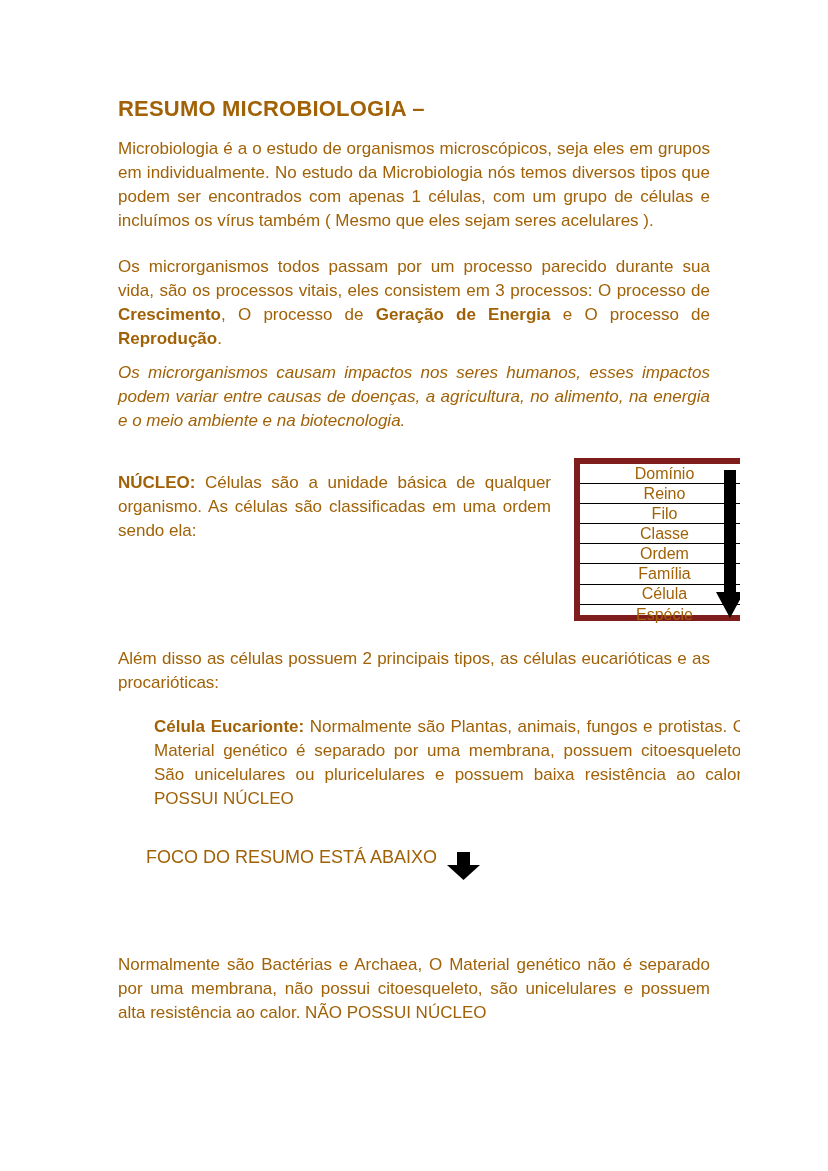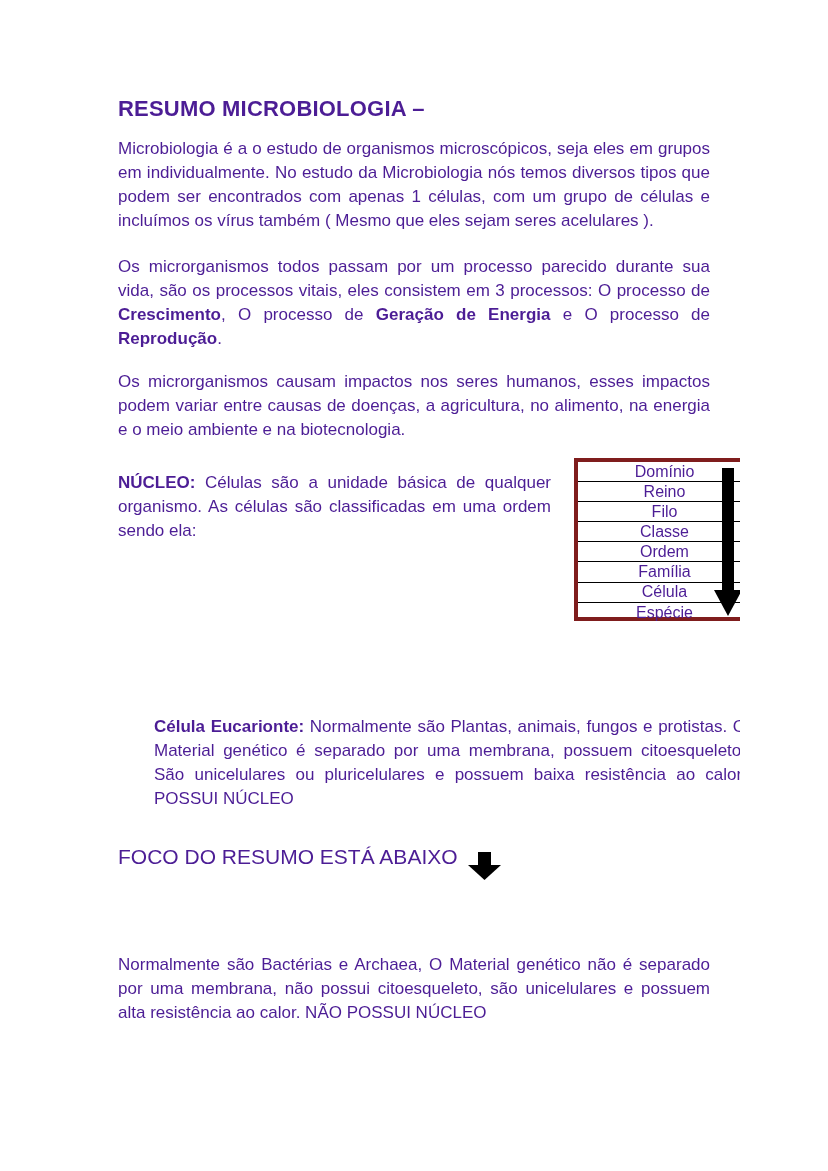--- a/index.html
+++ b/index.html
@@ -3,21 +3,21 @@
 <meta charset="utf-8">
 <style>
   * { margin: 0; padding: 0; box-sizing: border-box; }
   html, body { background: #ffffff; }
   .page {
     position: relative;
     width: 740px;
     height: 1171px;
     background: #ffffff;
     font-family: "Liberation Sans", sans-serif;
-    color: #4c1d95;
+    color: #a16207;
     overflow: hidden;
   }
   .abs { position: absolute; }
   .title {
     font-size: 22px;
     font-weight: bold;
     line-height: 27px;
     letter-spacing: 0.2px;
     white-space: nowrap;
   }
@@ -29,26 +29,27 @@
   }
   .para {
     font-size: 17px;
     line-height: 24px;
     text-align: justify;
   }
   .para .b { font-weight: bold; }
   .foco-row {
     display: flex;
     align-items: flex-start;
-    font-size: 21px;
+    font-size: 18px;
     line-height: 24px;
+    margin-left: 28px;
   }
   .foco-arrow { margin-left: 10px; margin-top: 7px; display: block; }
   .tax-table {
-    border: 4px solid #7f1d1d;
+    border: 6px solid #7f1d1d;
     background: #ffffff;
   }
   .tax-rows { width: 100%; height: 100%; display: flex; flex-direction: column; }
   .tax-row {
     flex: 0 0 auto;
     height: 20.1px;
     border-bottom: 1px solid #000000;
     display: flex;
     align-items: center;
     justify-content: center;
@@ -67,21 +68,21 @@
 <body>
 
 <div class="page">
 
   <h1 class="abs title" style="left:118px; top:95px;">RESUMO MICROBIOLOGIA –</h1>
 
   <p class="abs para" style="left:118px; top:137px; width:592px;"><span>Microbiologia é a o estudo de organismos microscópicos, seja eles em grupos em individualmente. No estudo da Microbiologia nós temos diversos tipos que podem ser encontrados com apenas 1 células, com um grupo de células e incluímos os vírus também ( Mesmo que eles sejam seres acelulares ).</span></p>
 
   <p class="abs para" style="left:118px; top:255px; width:592px;"><span>Os microrganismos todos passam por um processo parecido durante sua vida, são os processos vitais, eles consistem em 3 processos: O processo de </span><span class="b">Crescimento</span><span>, O processo de </span><span class="b">Geração de Energia</span><span> e O processo de </span><span class="b">Reprodução</span><span>.</span></p>
 
-  <p class="abs para" style="left:118px; top:370px; width:592px;"><span>Os microrganismos causam impactos nos seres humanos, esses impactos podem variar entre causas de doenças, a agricultura, no alimento, na energia e o meio ambiente e na biotecnologia.</span></p>
+  <p class="abs para" style="left:118px; top:361px; width:592px;font-style:italic;"><span>Os microrganismos causam impactos nos seres humanos, esses impactos podem variar entre causas de doenças, a agricultura, no alimento, na energia e o meio ambiente e na biotecnologia.</span></p>
 
   <p class="abs para" style="left:118px; top:471px; width:433px;"><span class="b">NÚCLEO:</span><span> Células são a unidade básica de qualquer organismo. As células são classificadas em uma ordem sendo ela:</span></p>
 
   <div class="abs tax-table" style="left:574px; top:458px; width:181px; height:163px;">
     <div class="tax-rows">
         <div class="tax-row">
           <span>Domínio</span>
         </div>
         <div class="tax-row">
           <span>Reino</span>
@@ -104,20 +105,21 @@
         <div class="tax-row">
           <span>Espécie</span>
         </div>
       </div>
     <svg class="tax-arrow" width="28" height="148" viewBox="0 0 28 148" aria-hidden="true">
       <rect x="8" y="0" width="12" height="124" fill="#000000"></rect>
       <polygon points="0,122 28,122 14,148" fill="#000000"></polygon>
     </svg>
   </div>
 
+  <p class="abs para" style="left:118px; top:647px; width:592px;"><span>Além disso as células possuem 2 principais tipos, as células eucarióticas  e as procarióticas:</span></p>
 
   <p class="abs para" style="left:118px; top:715px; width:592px;margin-left:36px;"><span class="b">Célula Eucarionte:</span><span> Normalmente são Plantas, animais, fungos e protistas. O Material genético é separado por uma membrana, possuem citoesqueleto, São unicelulares ou pluricelulares e possuem baixa resistência ao calor. POSSUI NÚCLEO</span></p>
 
   <div class="abs foco-row" style="left:118px; top:845px;">
     <span>FOCO DO RESUMO ESTÁ ABAIXO</span>
     <svg class="foco-arrow" width="33" height="28" viewBox="0 0 33 28" aria-hidden="true">
       <rect x="10" y="0" width="13" height="14" fill="#000000"></rect>
       <polygon points="0,13 33,13 16.5,28" fill="#000000"></polygon>
     </svg>
   </div>

